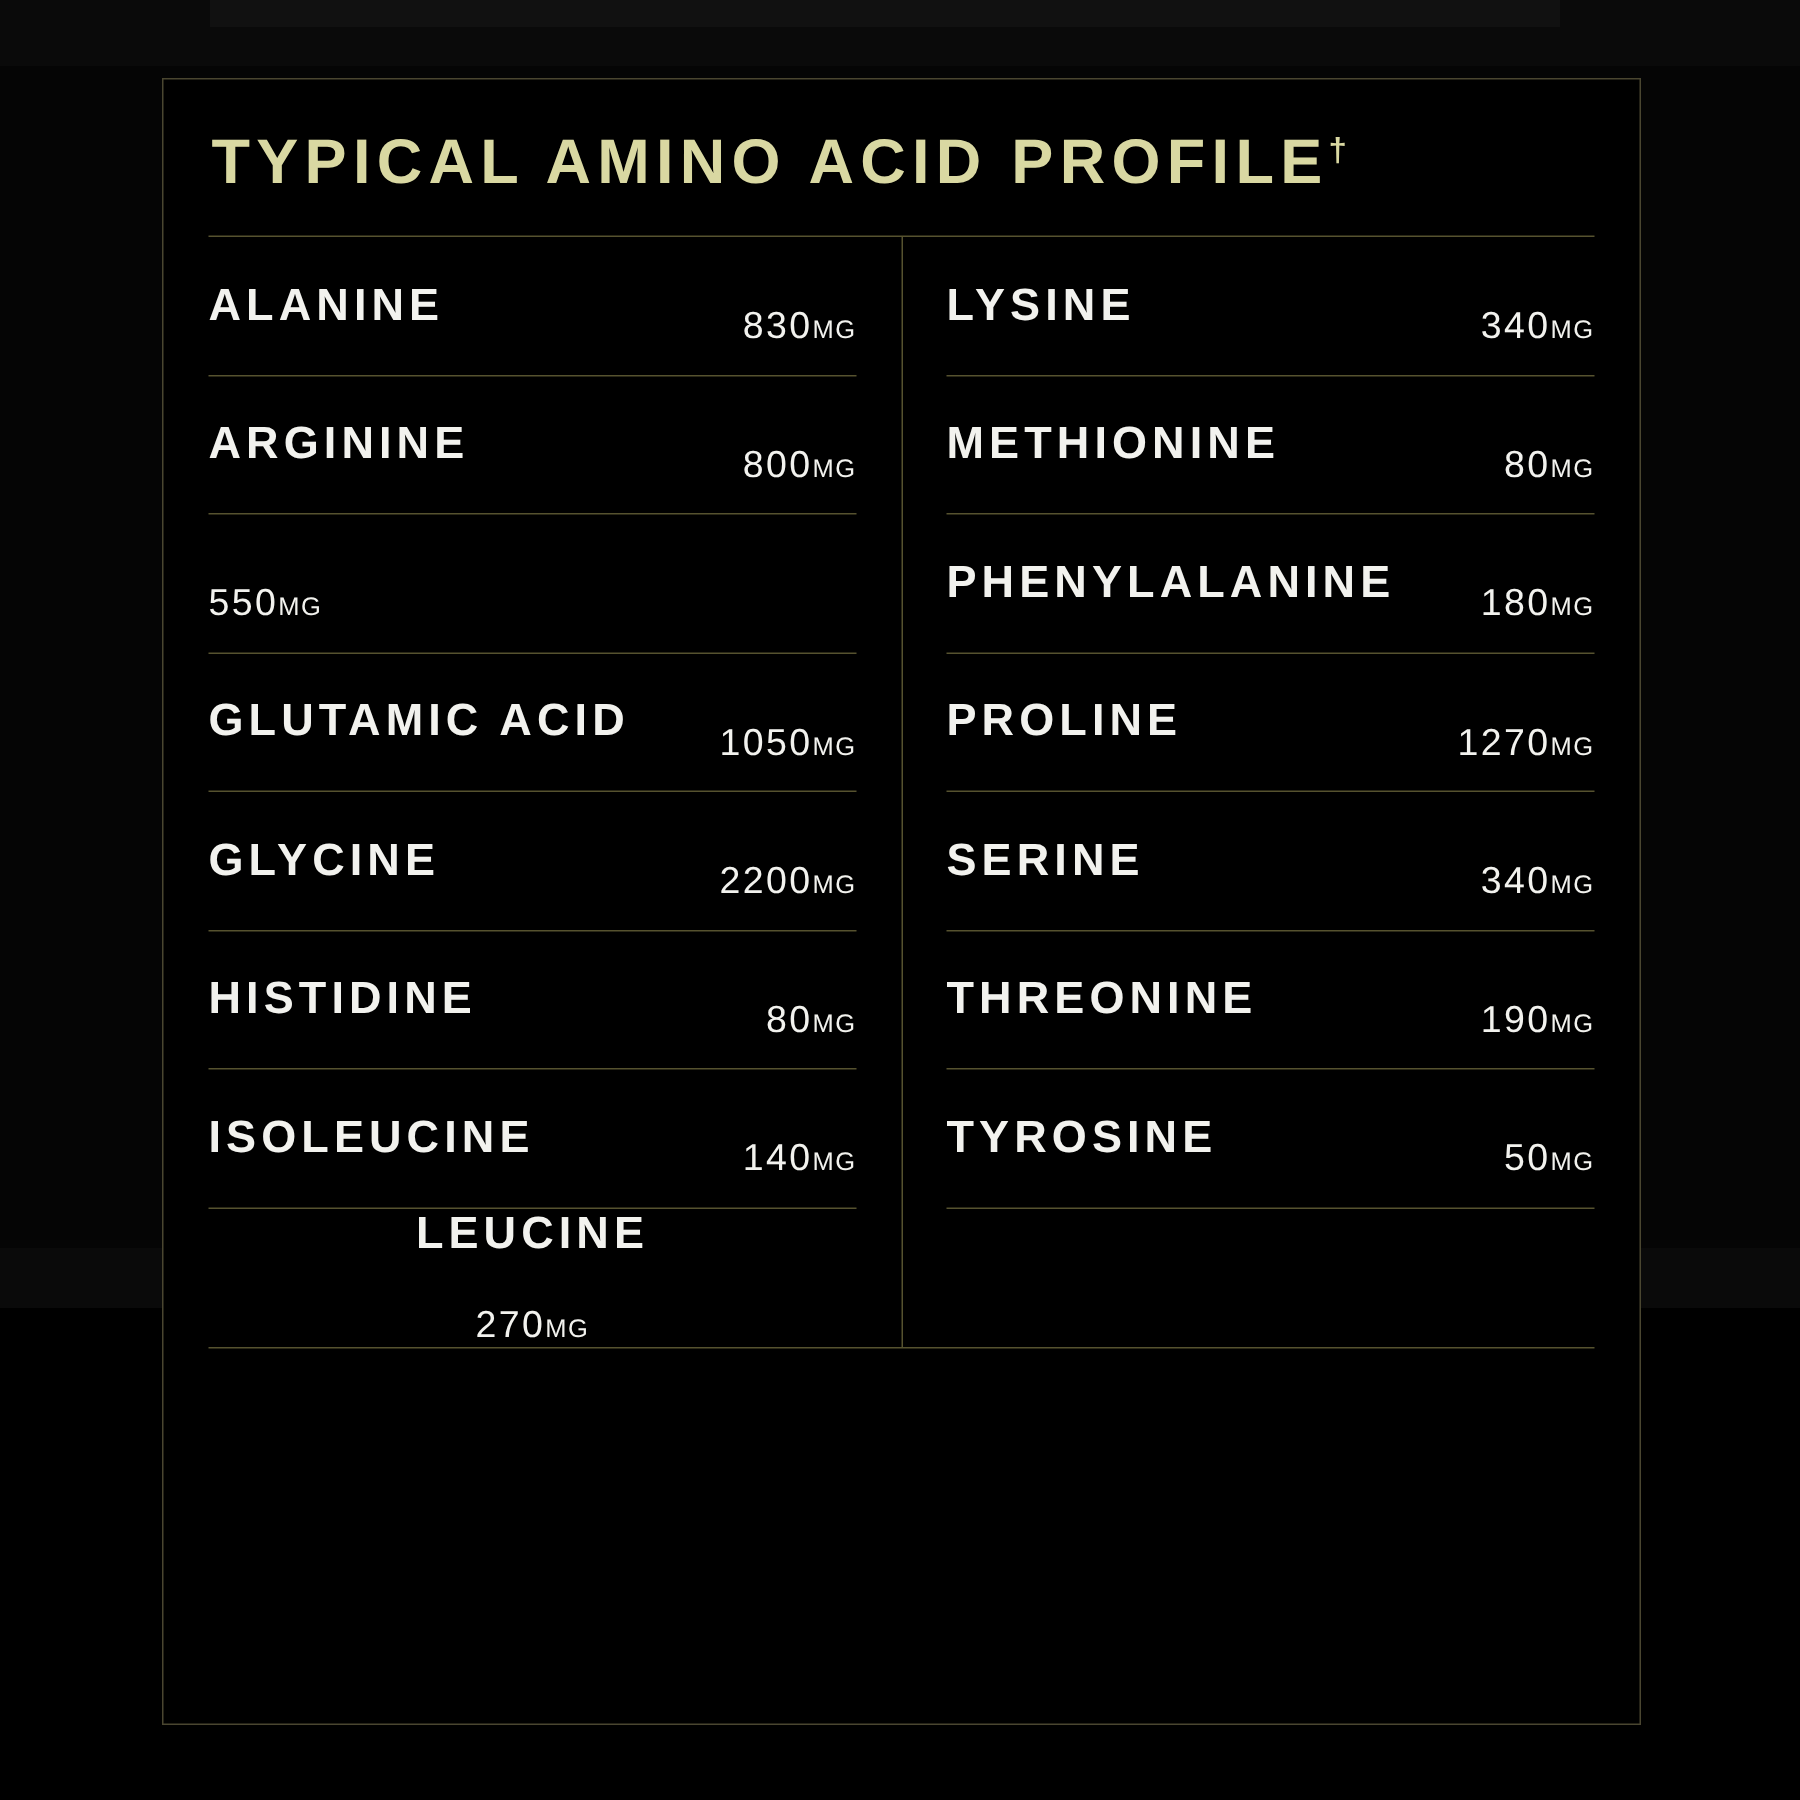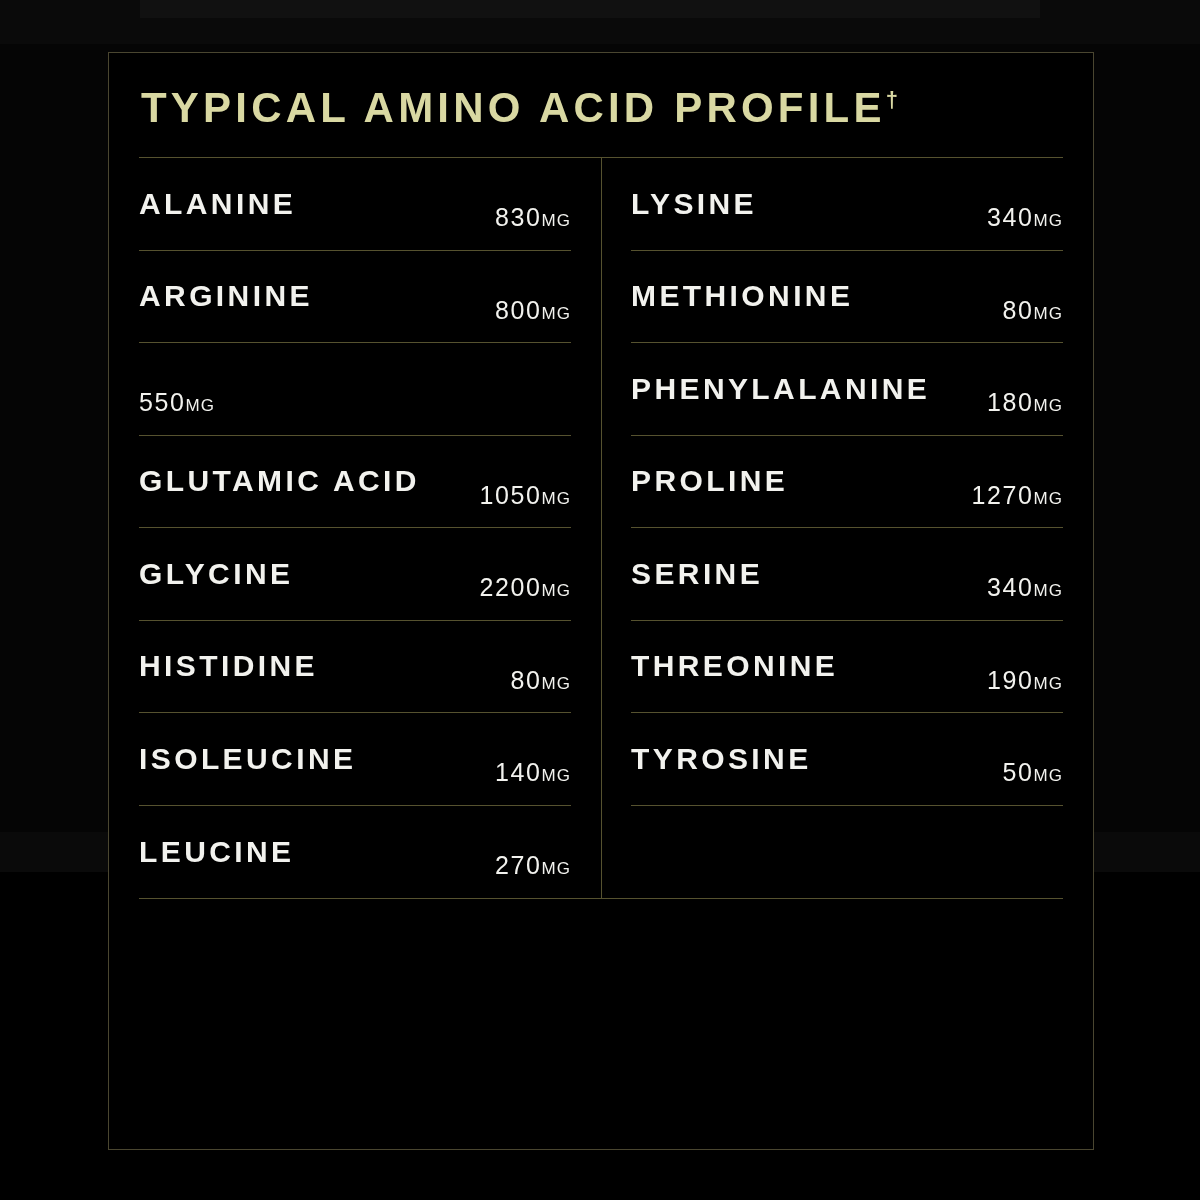--- a/index.html
+++ b/index.html
@@ -109,20 +109,21 @@
   .row {
     height: 92.5px;
     display: flex;
     align-items: center;
     justify-content: space-between;
     border-bottom: 1px solid #56522f;
     box-sizing: border-box;
   }
   .row.no-rule {
     border-bottom: none;
+    flex-direction: column;
   }
 
   .name {
     font-size: 30px;
     font-weight: 700;
     letter-spacing: 3.4px;
     color: #f2f2ee;
     white-space: nowrap;
   }
   .amount {

